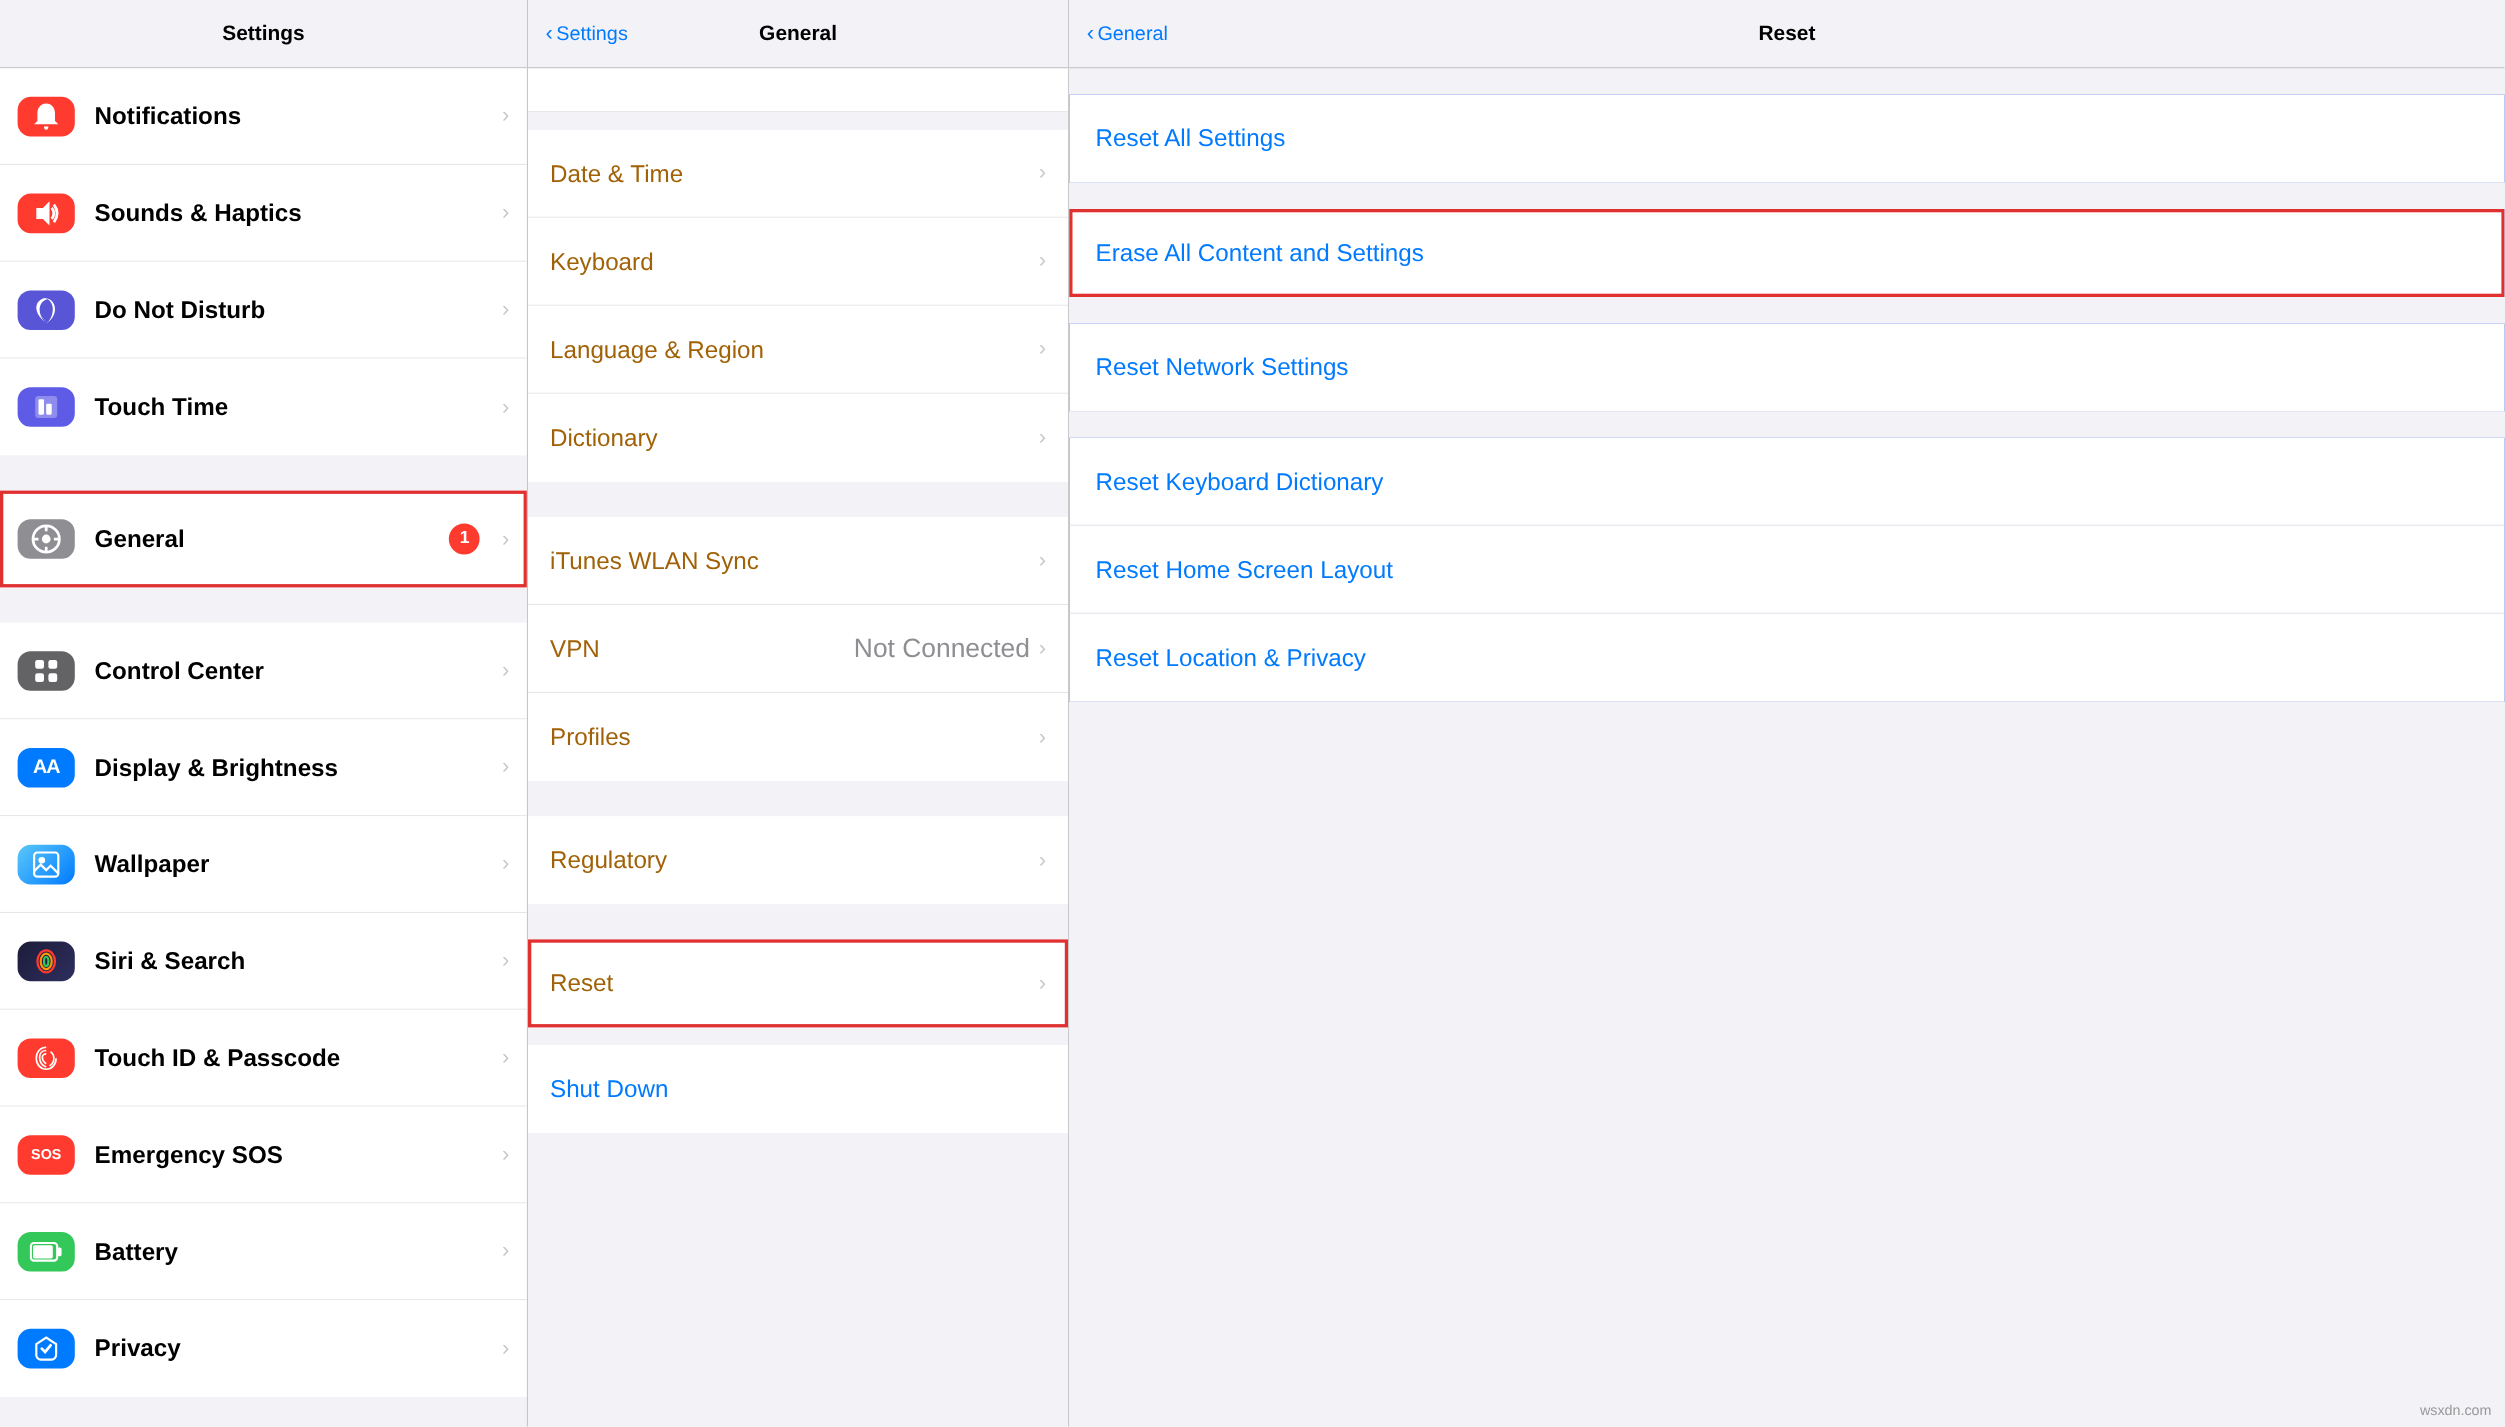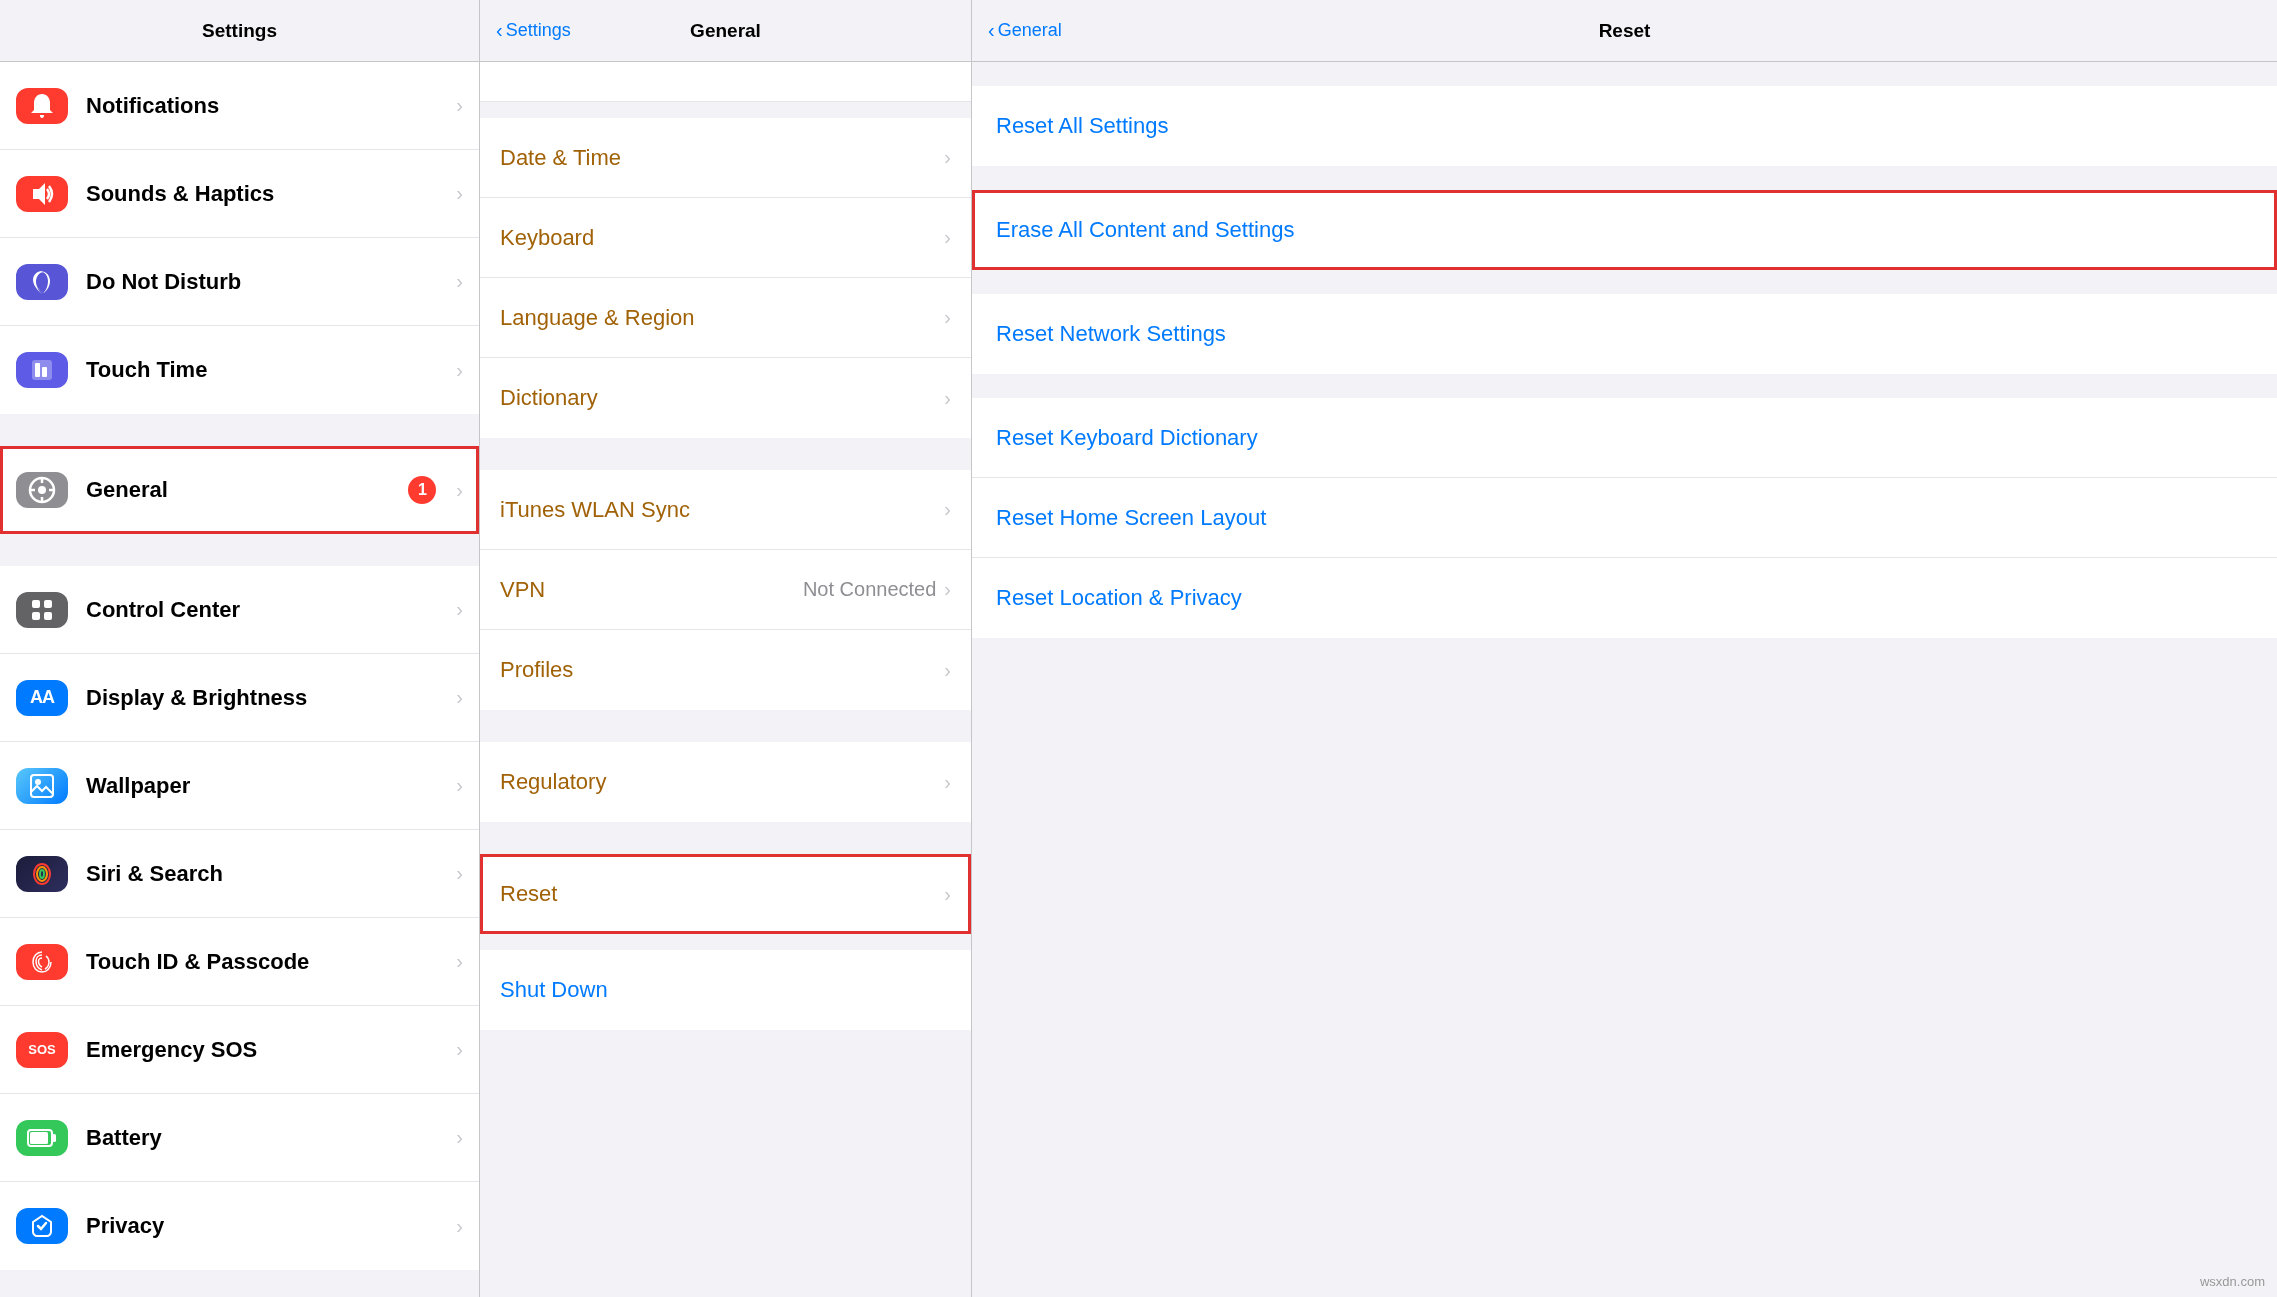--- a/index.html
+++ b/index.html
@@ -151,21 +151,21 @@
       outline-offset: -3px;
       z-index: 2;
     }
     .plain-label {
       flex: 1;
       font-size: 22px;
       color: #a16207;
     }
     .plain-value {
       color: #8e8e93;
-      font-size: 20px;
+      font-size: 24px;
       margin-right: 8px;
     }
     .plain-chevron {
       color: #c7c7cc;
       font-size: 20px;
     }
 
     
     .reset-group {
       background: #1d4ed8;

